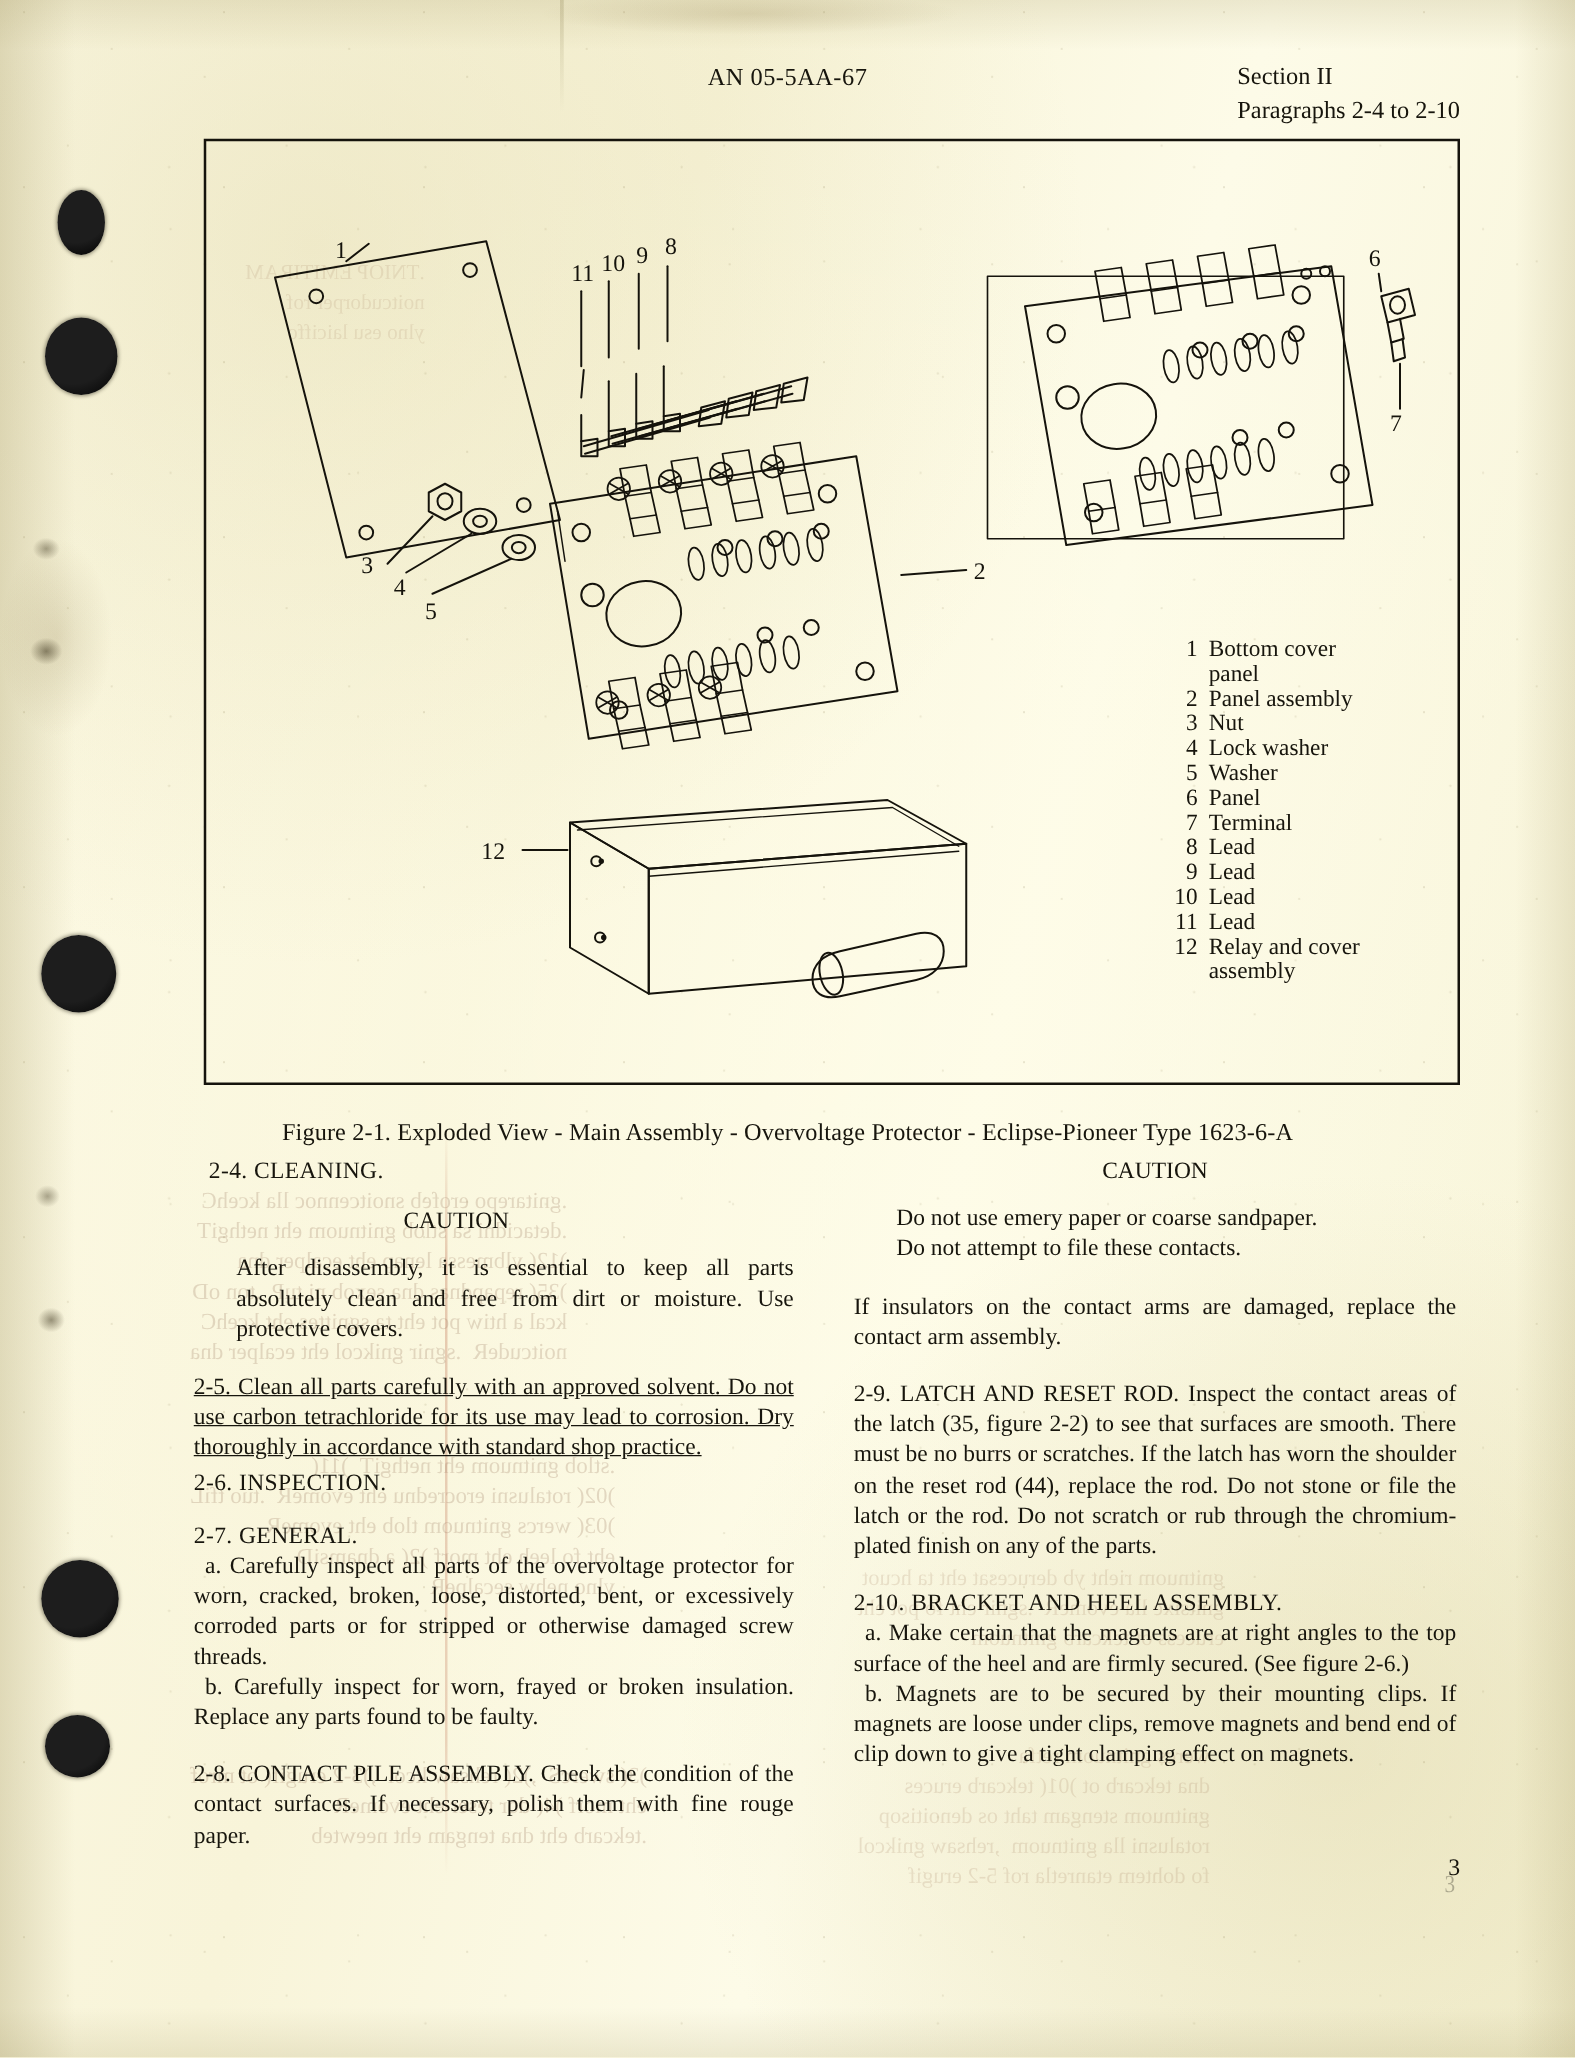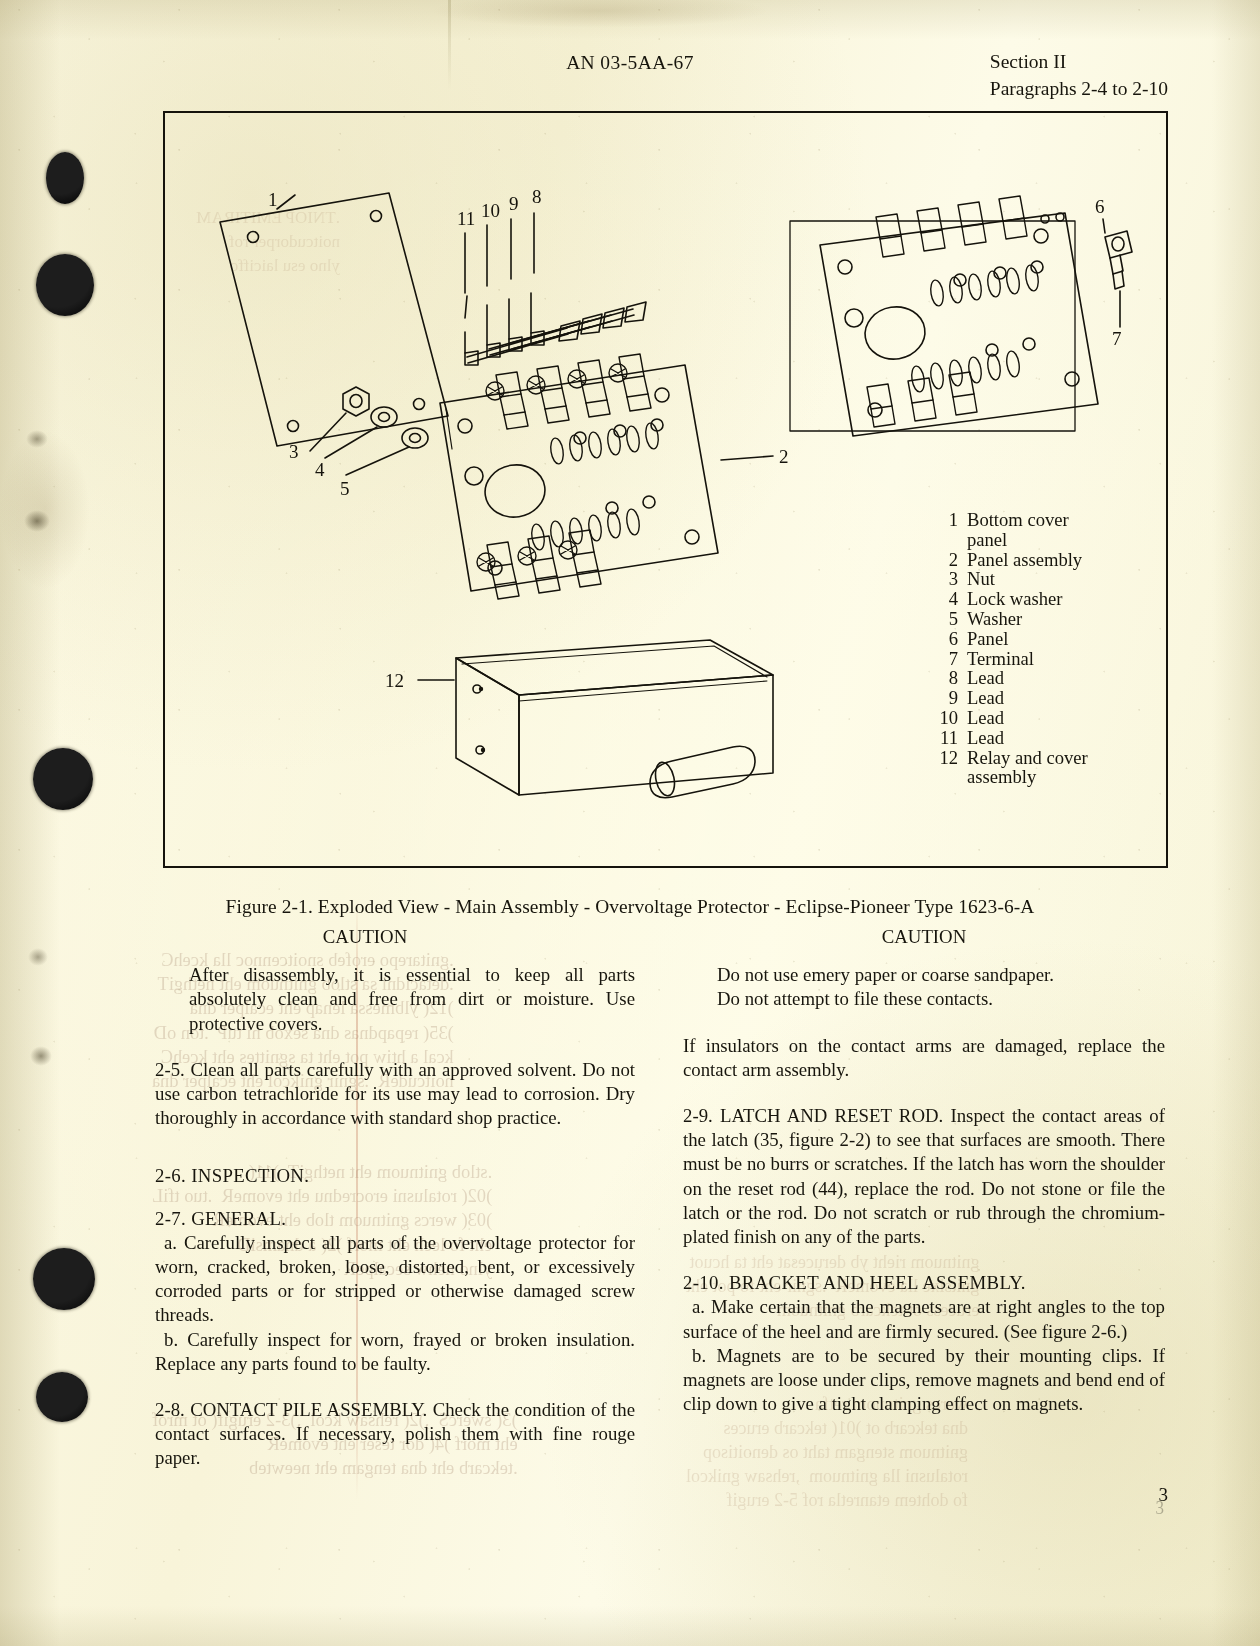--- a/index.html
+++ b/index.html
@@ -164,21 +164,21 @@
 <div class="hole" style="left:36px;top:254px;width:58px;height:62px;"></div>
 <div class="hole" style="left:33px;top:748px;width:60px;height:62px;"></div>
 <div class="hole" style="left:33px;top:1248px;width:62px;height:62px;"></div>
 <div class="hole" style="left:36px;top:1372px;width:52px;height:50px;"></div>
 <div class="smudge" style="left:24px;top:510px;width:26px;height:22px;background:radial-gradient(ellipse,rgba(60,52,28,.55),rgba(60,52,28,0) 70%);"></div>
 <div class="smudge" style="left:30px;top:1046px;width:22px;height:20px;background:radial-gradient(ellipse,rgba(60,52,28,.5),rgba(60,52,28,0) 70%);"></div>
 <div class="smudge" style="left:26px;top:430px;width:22px;height:18px;background:radial-gradient(ellipse,rgba(60,52,28,.42),rgba(60,52,28,0) 70%);"></div>
 <div class="smudge" style="left:28px;top:948px;width:20px;height:18px;background:radial-gradient(ellipse,rgba(60,52,28,.4),rgba(60,52,28,0) 70%);"></div>
 
 <div class="hdr">
-  <div class="hdr-center">AN 03-5AA-67</div>
+  <div class="hdr-center">AN 05-5AA-67</div>
   <div class="hdr-right">
     <div>Section II</div>
     <div class="l2">Paragraphs 2-4 to 2-10</div>
   </div>
 </div>
 
 <div class="figbox">
   <svg class="figsvg" width="997" height="749" viewBox="0 0 997 749">
     <g fill="none" stroke="#15130c" stroke-width="1.6" stroke-linejoin="round" stroke-linecap="round">
 
@@ -474,23 +474,24 @@
       <span class="num">12</span>
       <span class="lbl">Relay and cover</span>
     </div>
     <div class="cont">assembly</div>
   </div>
 </div>
 
 <div class="caption">Figure 2-1.  Exploded View - Main Assembly - Overvoltage Protector - Eclipse-Pioneer Type 1623-6-A</div>
 
 <div class="col left">
+  <div class="head" style="padding-left:12px;">2-4.  CLEANING.</div>
   <div class="p center" style="margin-bottom:14px;padding-right:60px;">CAUTION</div>
   <div class="p indent" style="margin-bottom:22px;">After disassembly, it is essential to keep all parts absolutely clean and free from dirt or moisture.  Use protective covers.</div>
-  <div class="p" style="margin-bottom:34px;">2-5.  Clean all parts carefully with an approved solvent.  Do not use carbon tetrachloride for its use may lead to corrosion.  Dry thoroughly in accordance with standard shop practice.</div>
+  <div class="p" style="margin-bottom:4px;text-decoration:underline;">2-5.  Clean all parts carefully with an approved solvent.  Do not use carbon tetrachloride for its use may lead to corrosion.  Dry thoroughly in accordance with standard shop practice.</div>
   <div class="head" style="margin-bottom:18px;">2-6.  INSPECTION.</div>
   <div class="head" style="margin-bottom:0;">2-7.  GENERAL.</div>
   <div class="p hang nogap">a. Carefully inspect all parts of the overvoltage protector for worn, cracked, broken, loose, distorted, bent, or excessively corroded parts or for stripped or otherwise damaged screw threads.</div>
   <div class="p hang" style="margin-bottom:22px;">b. Carefully inspect for worn, frayed or broken insulation.  Replace any parts found to be faulty.</div>
   <div class="p">2-8.  CONTACT PILE ASSEMBLY. Check the condition of the contact surfaces.  If necessary, polish them with fine rouge paper.</div>
 </div>
 
 <div class="col right">
   <div class="p center" style="margin-bottom:14px;">CAUTION</div>
   <div class="p" style="text-align:left;margin-bottom:0;padding-left:34px;">Do not use emery paper or coarse sandpaper.</div>

